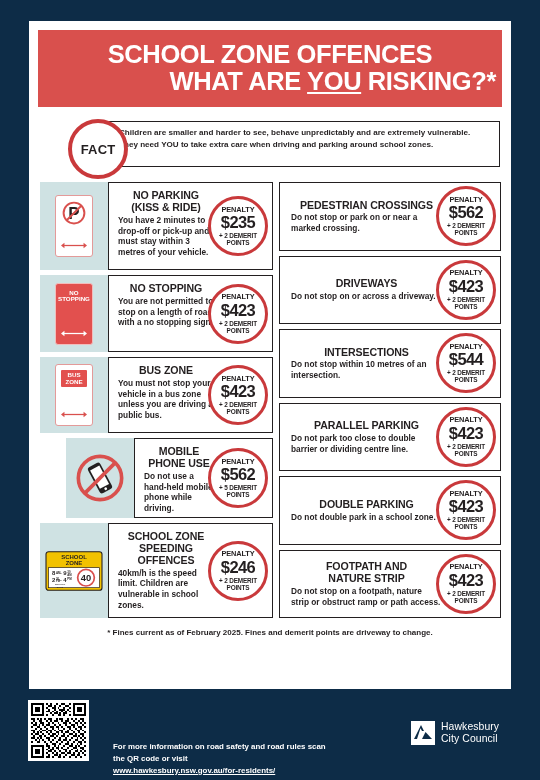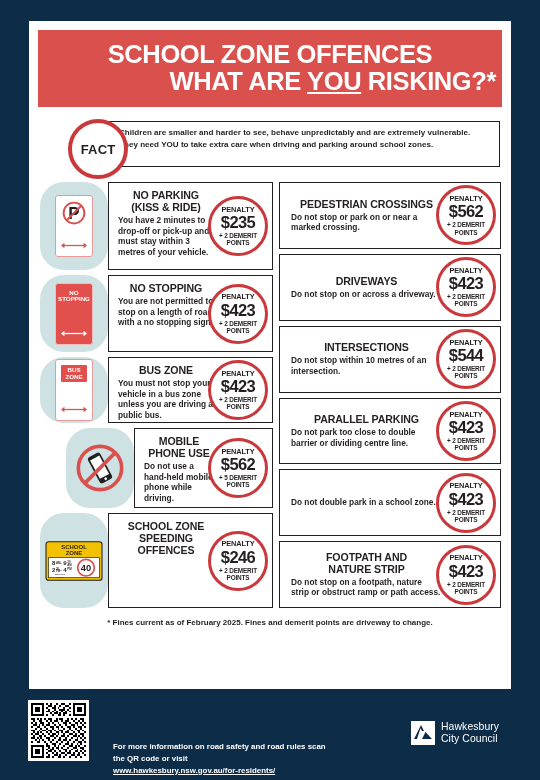--- a/index.html
+++ b/index.html
@@ -49,21 +49,21 @@
   
   .columns{display:flex;gap:6px;margin:11px 11px 0 11px;}
   .col{flex:1;display:flex;flex-direction:column;gap:5px;}
   .col-left{flex:0 0 233px;}
   .col-right{flex:0 0 222px;}
 
   
   .lrow{display:flex;align-items:stretch;}
   .icontile{
     flex:0 0 68px;background:#cfe2e3;
-    display:flex;align-items:center;justify-content:center;border-radius:24px;
+    display:flex;align-items:center;justify-content:center;
   }
   .card{
     position:relative;flex:1;border:1.3px solid #231f20;background:#fff;
     box-sizing:border-box;padding:6px 58px 6px 9px;min-height:0;
   }
   .col-right .card{padding:9px 58px 9px 11px;display:flex;flex-direction:column;justify-content:center;}
   .card h3{
     margin:1px 0 1px 0;font-size:10.6px;font-weight:bold;color:#231f20;
     line-height:1.12;letter-spacing:-0.1px;text-transform:uppercase;text-align:center;
   }
@@ -193,21 +193,21 @@
             <h3>NO STOPPING</h3>
             <p>You are not permitted to stop on a length of road with a no stopping sign.</p>
             <div class="badge">
               <span class="b1">PENALTY</span>
               <span class="b2">$423</span>
               <span class="b3">+ 2 DEMERIT POINTS</span>
             </div>
           </div>
         </div>
 
-        <div class="lrow" style="height:66px;">
+        <div class="lrow" style="height:76px;">
           <div class="icontile">
             <div class="sign">
               <div class="bus-lbl">BUS<br>ZONE</div>
               <div class="arrow">
                 <svg viewBox="0 0 60 10" preserveAspectRatio="none">
                     <line x1="7" y1="5" x2="53" y2="5" stroke="#d9504d" stroke-width="1.8"></line>
                     <polygon points="0,5 8,1.2 8,8.8" fill="#d9504d"></polygon>
                     <polygon points="60,5 52,1.2 52,8.8" fill="#d9504d"></polygon>
                   </svg>
               </div>
@@ -267,20 +267,21 @@
               <text x="27" y="46" font-family="Liberation Sans, sans-serif" font-size="9" font-weight="bold" fill="#231f20">4</text>
               <text x="33" y="44" font-family="Liberation Sans, sans-serif" font-size="4.4" font-weight="bold" fill="#231f20">PM</text>
               <text x="22" y="51.5" text-anchor="middle" font-family="Liberation Sans, sans-serif" font-size="3.6" font-weight="bold" fill="#231f20">SCHOOL</text>
               <text x="22" y="54.8" text-anchor="middle" font-family="Liberation Sans, sans-serif" font-size="3.6" font-weight="bold" fill="#231f20">DAYS</text>
               <circle cx="61" cy="40" r="12.5" fill="#ffffff" stroke="#d9504d" stroke-width="2.6"></circle>
               <text x="61" y="45" text-anchor="middle" font-family="Liberation Sans, sans-serif" font-size="14" font-weight="bold" fill="#231f20">40</text>
             </svg>
           </div>
           <div class="card">
             <h3><span>SCHOOL ZONE</span><br><span>SPEEDING</span><br><span>OFFENCES</span></h3>
+            <p>40km/h is the speed limit. Children are vulnerable in school zones.</p>
             <div class="badge">
               <span class="b1">PENALTY</span>
               <span class="b2">$246</span>
               <span class="b3">+ 2 DEMERIT POINTS</span>
             </div>
           </div>
         </div>
 
       </div>
 
@@ -320,20 +321,21 @@
           <h3>PARALLEL PARKING</h3>
           <p>Do not park too close to double barrier or dividing centre line.</p>
           <div class="badge">
             <span class="b1">PENALTY</span>
             <span class="b2">$423</span>
             <span class="b3">+ 2 DEMERIT POINTS</span>
           </div>
         </div>
 
         <div class="card" style="height:72px;">
+          <h3>DOUBLE PARKING</h3>
           <p>Do not double park in a school zone.</p>
           <div class="badge">
             <span class="b1">PENALTY</span>
             <span class="b2">$423</span>
             <span class="b3">+ 2 DEMERIT POINTS</span>
           </div>
         </div>
 
         <div class="card" style="height:82px;">
           <h3><span>FOOTPATH AND</span><br><span>NATURE STRIP</span></h3>

